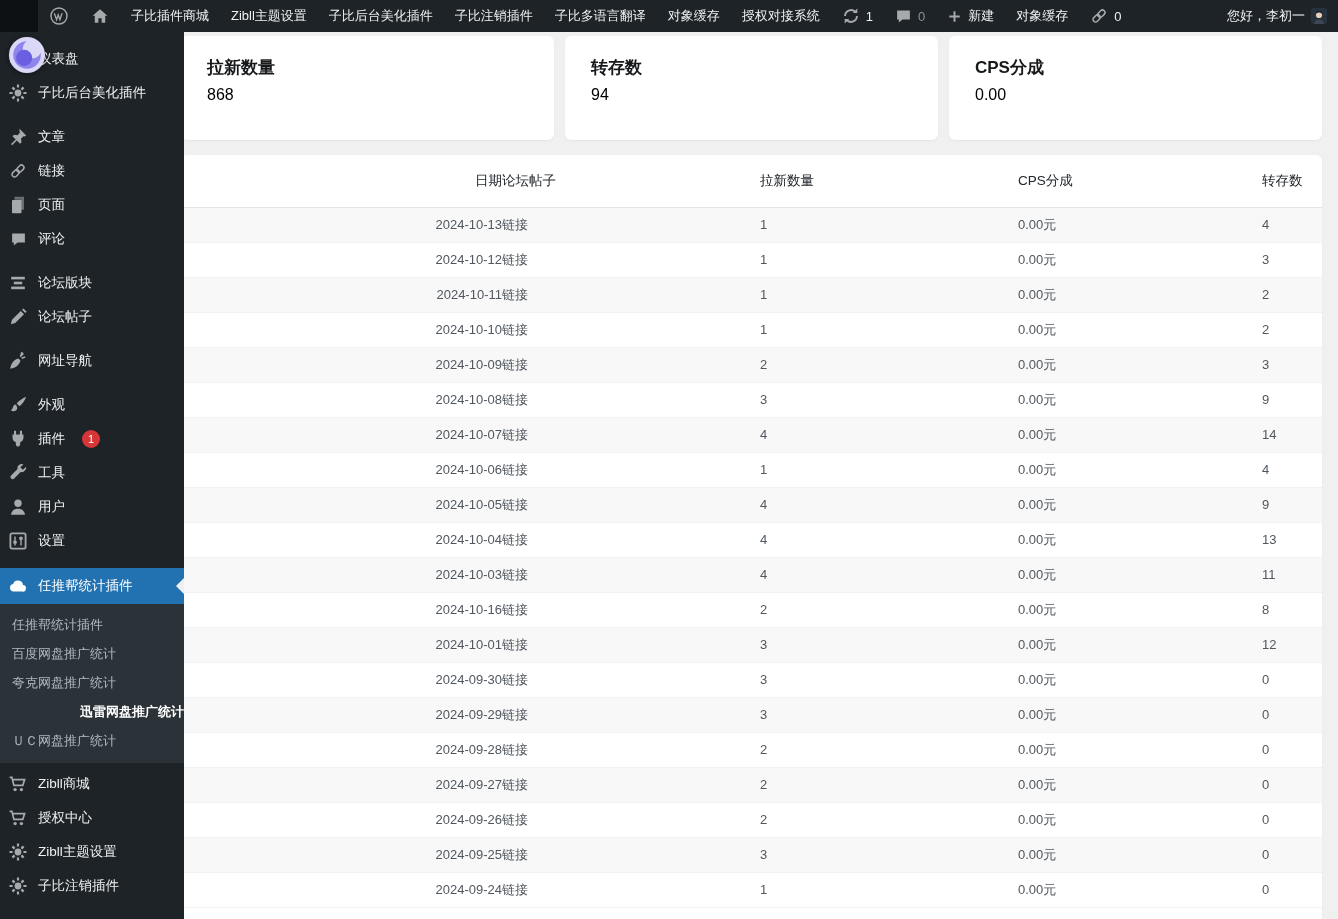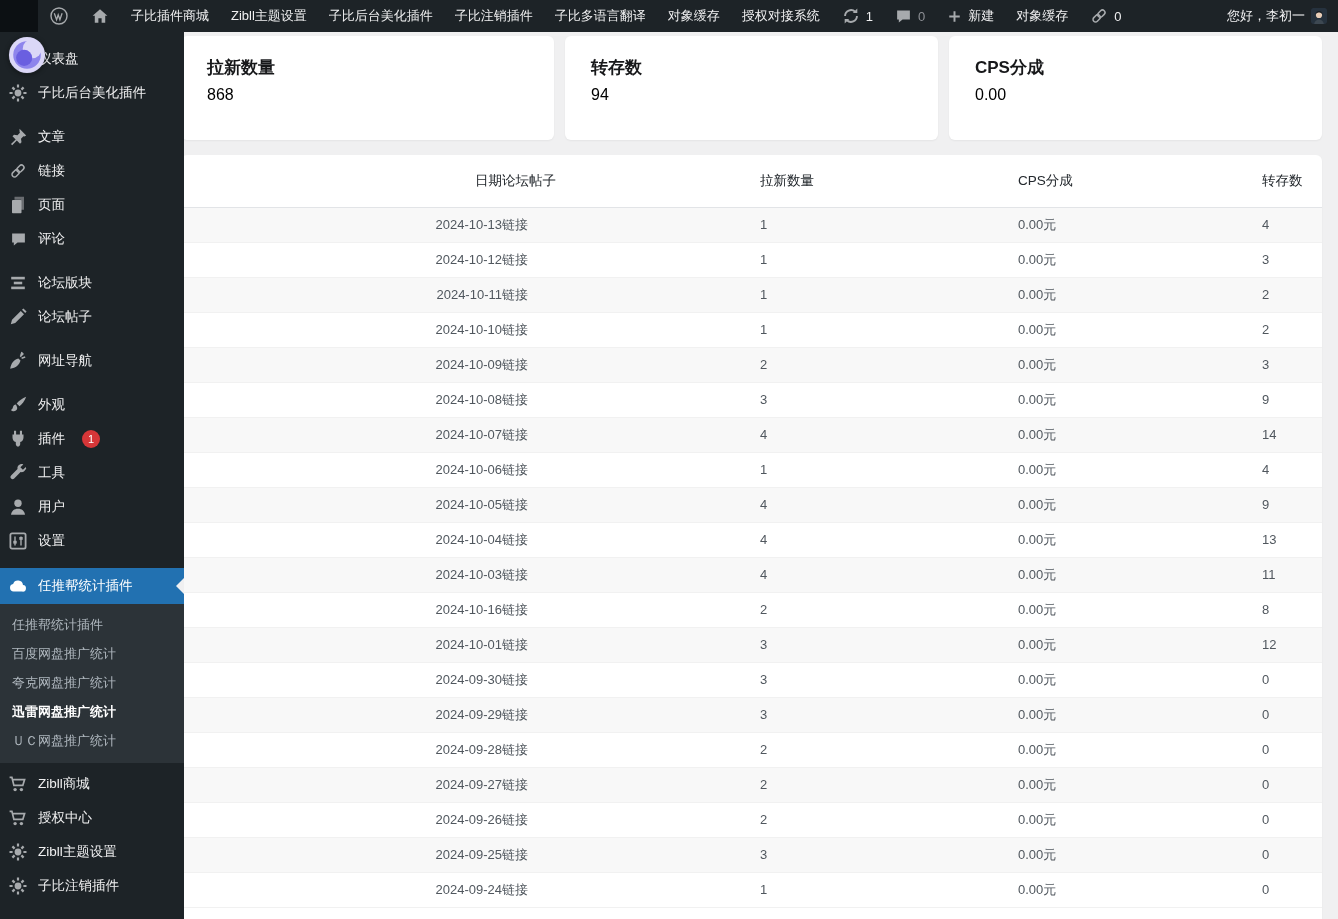--- a/index.html
+++ b/index.html
@@ -37,21 +37,21 @@
   .menu-item.active { background:#2271b1; color:#fff; height:36px; }
   .menu-item.active .mi-icon { color:#fff; }
   .menu-item.active::after {
     content:""; position:absolute; right:0; top:50%; margin-top:-8px;
     border:8px solid transparent; border-right-color:#f0f0f1;
   }
   .menu-sep { height:10px; }
   .menu-sep.sm { height:4px; }
   .submenu { background:#2c3338; padding:6px 0 8px; }
   .submenu-item { height:29px; line-height:29px; padding-left:12px; font-size:13px; color:#b0b8bf; cursor:pointer; }
-  .submenu-item.current { color:#fff; font-weight:bold; }
+  .submenu-item.current { color:#fff; font-weight:bold;text-align:right; }
   .count-badge {
     display:inline-block; min-width:18px; height:18px; line-height:18px; padding:0 1px;
     background:#d63638; color:#fff; border-radius:9px; font-size:11px; text-align:center; margin-left:7px;
   }
   .floating-logo {
     position:absolute; left:8px; top:36px; width:38px; height:38px; z-index:60;
     border-radius:50%; box-shadow:0 1px 4px rgba(0,0,0,.35); display:flex;
   }
   
   .content { position:absolute; left:160px; top:32px; right:0; bottom:0; overflow:hidden; }

